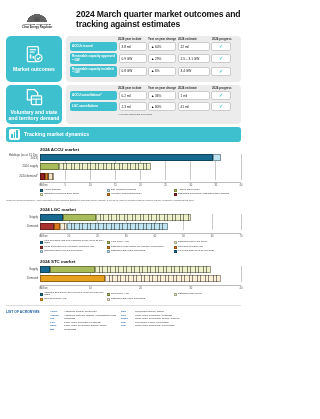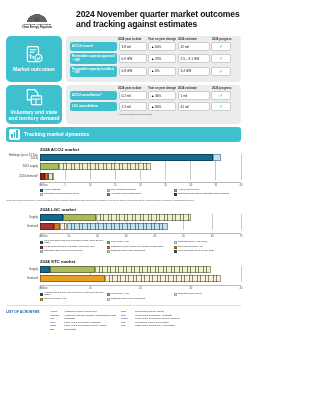--- a/index.html
+++ b/index.html
@@ -111,21 +111,21 @@
 
 <div class="page">
 
   <div class="header">
     <div class="logo">
       <div class="crest"></div>
       <div class="logo-line1">Australian Government</div>
       <div class="logo-line2">Clean Energy Regulator</div>
     </div>
     <div class="title">
-      <h1>2024 November quarter market outcomes and tracking against estimates</h1>
+      <h1>2024 March quarter market outcomes and tracking against estimates</h1>
     </div>
   </div>
 
   <div class="outcomes">
     <div id="outcome-rows">
         <div class="orow">
           <div class="cat">
             <div class="cat-ico"><svg viewBox="0 0 24 24" width="19" height="19">
                 <rect x="3" y="2" width="14" height="19" rx="1.5" fill="none" stroke="#fff" stroke-width="1.6"></rect>
                 <line x1="6" y1="6" x2="14" y2="6" stroke="#fff" stroke-width="1.4"></line>

